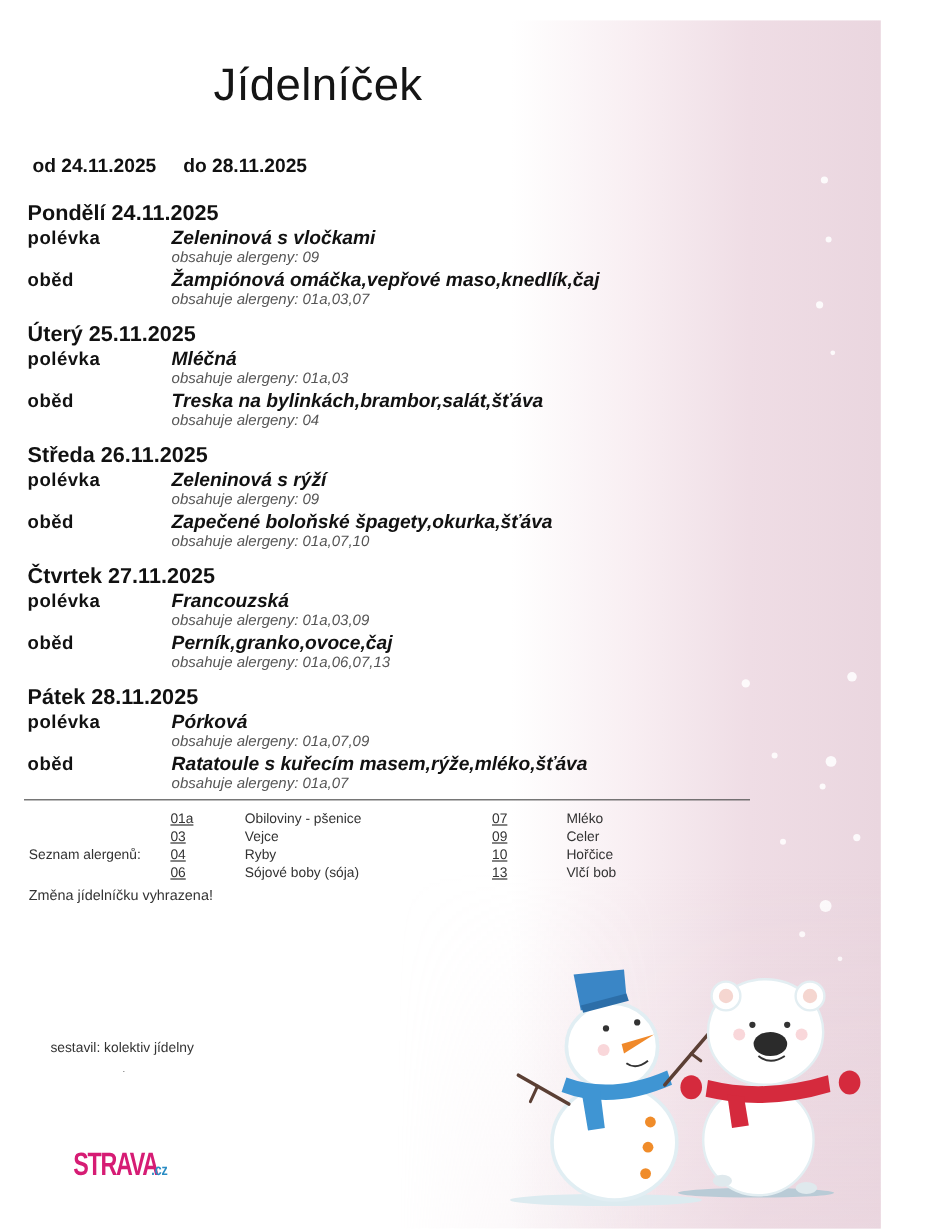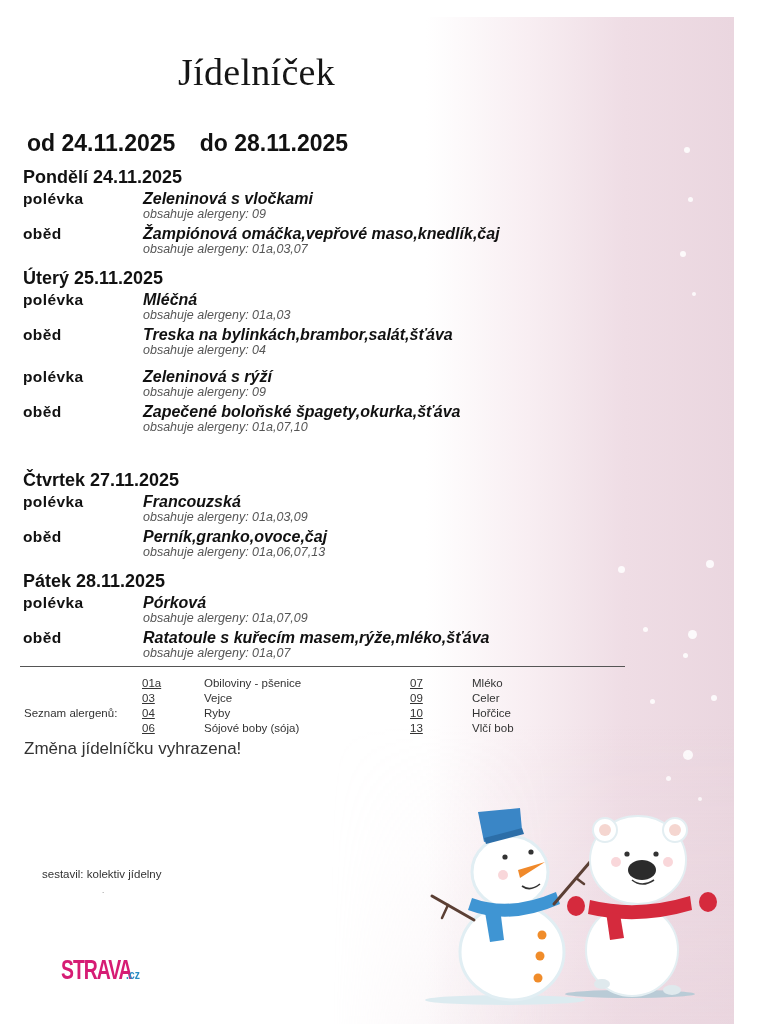--- a/index.html
+++ b/index.html
@@ -15,45 +15,45 @@
     .bg-panel::after {
       content: ""; position: absolute; left: 0; right: 0; bottom: 0; height: 300px;
       background: linear-gradient(180deg, rgba(234,214,223,0) 0%, rgba(234,214,223,0.35) 100%);
       -webkit-mask: linear-gradient(90deg, transparent 0%, transparent 45%, #000 75%);
               mask: linear-gradient(90deg, transparent 0%, transparent 45%, #000 75%);
     }
     .snow { position: absolute; border-radius: 50%; background: rgba(255,255,255,0.85); }
 
     .title {
       position: absolute; left: 178px; top: 50px;
-      font-family: Liberation Serif, serif; font-size: 38px; font-weight: normal;
+      font-family: Liberation Sans, sans-serif; font-size: 38px; font-weight: normal;
       letter-spacing: 0.3px; color: #151515;
     }
     .range {
-      position: absolute; left: 27px; top: 130px; font-size: 23px; font-weight: bold;
+      position: absolute; left: 27px; top: 130px; font-size: 16px; font-weight: bold;
     }
     .range .gap { display: inline-block; width: 18px; }
 
     .day { position: absolute; left: 23px; width: 600px; }
     .day-h { font-size: 18px; font-weight: bold; height: 24px; line-height: 22px; }
     .row { position: relative; height: 35px; }
     .row .label { position: absolute; left: 0; top: 0; font-size: 15.5px; font-weight: bold; letter-spacing: 0.4px; }
     .row .meal { position: absolute; left: 120px; top: 0; font-size: 16px; font-weight: bold; font-style: italic; white-space: nowrap; text-align: right; }
     .row .alg { position: absolute; left: 120px; top: 17px; font-size: 12.5px; font-style: italic; color: #555; white-space: nowrap; }
 
     .sep { position: absolute; left: 20px; top: 666px; width: 605px; height: 1px; background: #555; }
 
     .alg-legend { position: absolute; top: 676px; font-size: 11.5px; color: #333; line-height: 15px; }
     .alg-legend .lbl { position: absolute; left: 24px; top: 0; margin-top: 30px; }
     .alg-col { position: absolute; }
     .alg-col .it { position: relative; height: 15px; white-space: nowrap; }
     .alg-col .code { position: absolute; left: 0; text-decoration: underline; }
     .alg-col .name { position: absolute; left: 32px; margin-left: 30px; }
 
-    .note { position: absolute; left: 24px; top: 739px; font-size: 17px; color: #333; }
+    .note { position: absolute; left: 24px; top: 739px; font-size: 12px; color: #333; }
     .author { position: absolute; left: 42px; top: 868px; font-size: 11.5px; color: #333; }
     .dot { position: absolute; left: 102px; top: 886px; font-size: 8px; color: #666; }
 
     .logo { position: absolute; left: 61px; top: 954px; height: 30px; display: flex; align-items: flex-end; }
     .logo .main { font-family: "Liberation Sans", sans-serif; font-weight: bold; font-size: 27px; color: #d61c74; letter-spacing: -1.5px; transform: scaleX(0.72); transform-origin: left bottom; display: inline-block; line-height: 27px; }
     .logo .tld { font-family: "Liberation Sans", sans-serif; font-weight: bold; font-size: 13px; color: #2a8cc4; position: absolute; left: 65px; bottom: 2px; transform: scaleX(0.8); transform-origin: left bottom; }
 
     .illus { position: absolute; left: 410px; top: 800px; width: 320px; height: 210px; }
   </style>
 </head>
@@ -107,20 +107,21 @@
     <span class="alg">obsahuje alergeny: 01a,03</span>
   </div>
   <div class="row">
     <span class="label">oběd</span>
     <span class="meal">Treska na bylinkách,brambor,salát,šťáva</span>
     <span class="alg">obsahuje alergeny: 04</span>
   </div>
 </div>
 
 <div class="day" style="top:368px;">
+  <div class="day-h">Středa 26.11.2025</div>
   <div class="row">
     <span class="label">polévka</span>
     <span class="meal">Zeleninová s rýží</span>
     <span class="alg">obsahuje alergeny: 09</span>
   </div>
   <div class="row">
     <span class="label">oběd</span>
     <span class="meal">Zapečené boloňské špagety,okurka,šťáva</span>
     <span class="alg">obsahuje alergeny: 01a,07,10</span>
   </div>

